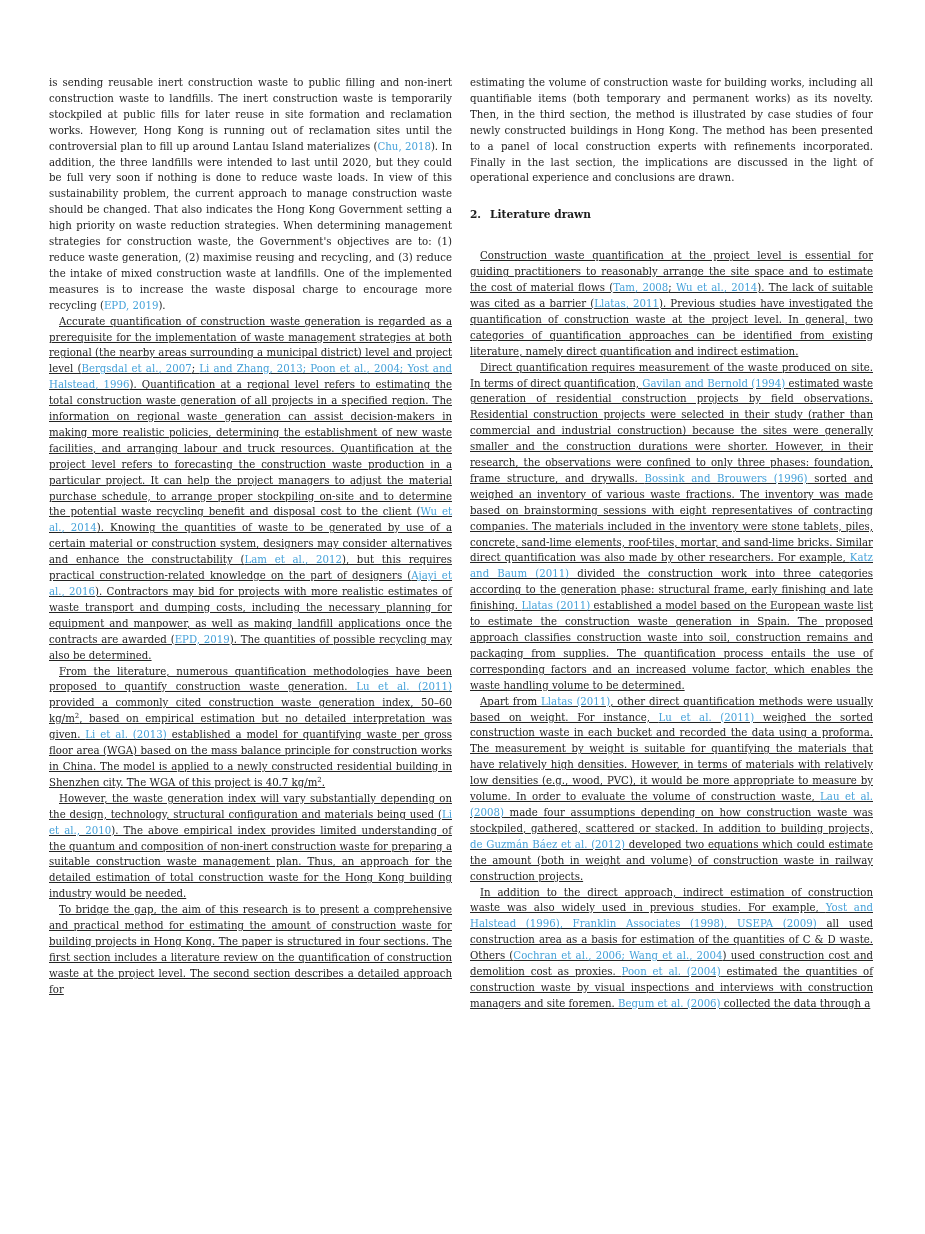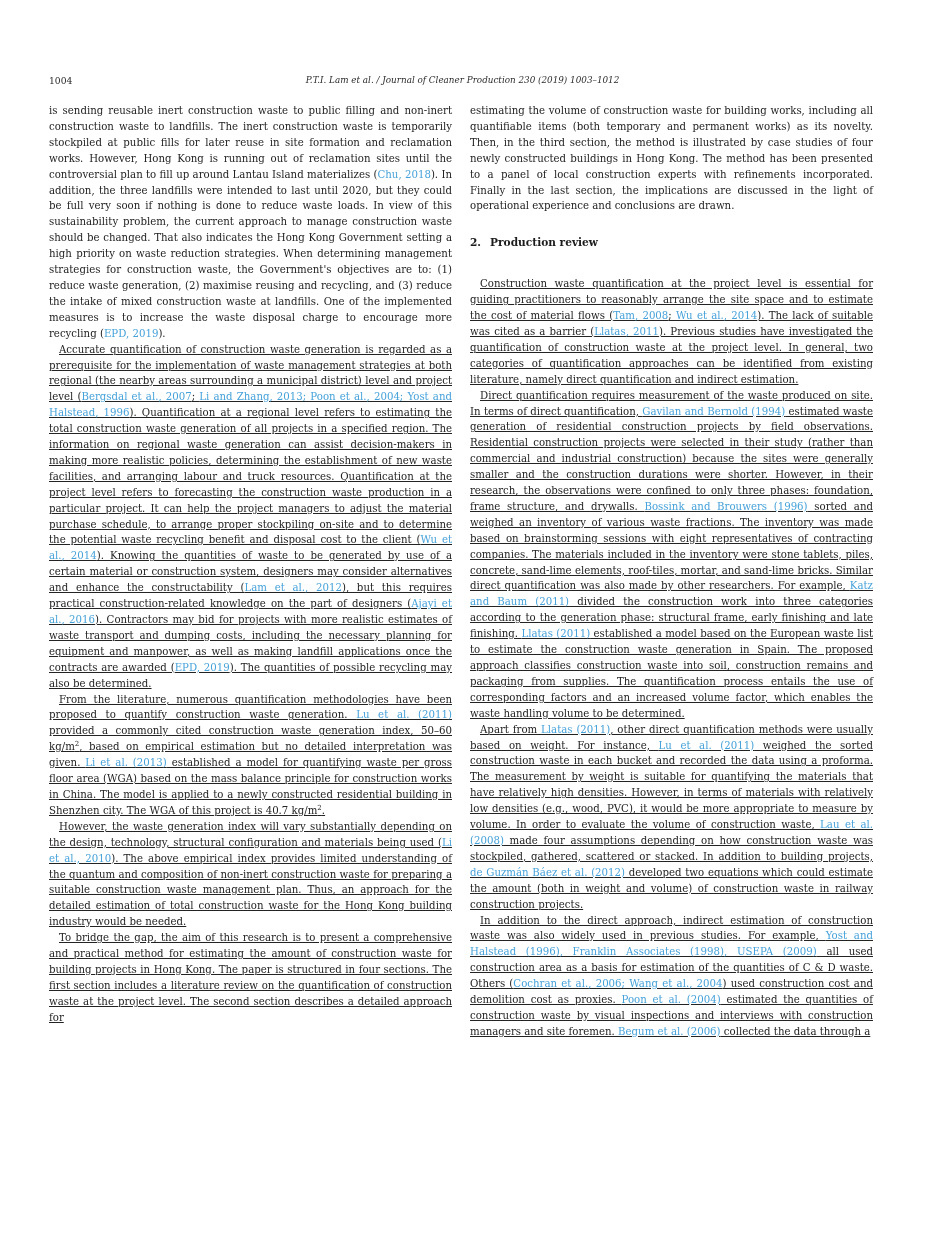--- a/index.html
+++ b/index.html
@@ -44,34 +44,30 @@
     margin: 21px 0 25px 0;
     color: #1c1c1c;
   }
   .h-num { margin-right: 9px; }
   sup.sups { font-size: 7px; line-height: 0; vertical-align: super; }
 </style>
 </head>
 <body>
 
 <div class="page">
-  <div class="header">
-    <span class="page-number">1004</span>
-    <span class="running-head">P.T.I. Lam et al. / Journal of Cleaner Production 230 (2019) 1003–1012</span>
-  </div>
   <div class="columns">
     <div class="col">
         <p class="para">is sending reusable inert construction waste to public filling and non-inert construction waste to landfills. The inert construction waste is temporarily stockpiled at public fills for later reuse in site formation and reclamation works. However, Hong Kong is running out of reclamation sites until the controversial plan to fill up around Lantau Island materializes (<a class="cite">Chu, 2018</a>). In addition, the three landfills were intended to last until 2020, but they could be full very soon if nothing is done to reduce waste loads. In view of this sustainability problem, the current approach to manage construction waste should be changed. That also indicates the Hong Kong Government setting a high priority on waste reduction strategies. When determining management strategies for construction waste, the Government's objectives are to: (1) reduce waste generation, (2) maximise reusing and recycling, and (3) reduce the intake of mixed construction waste at landfills. One of the implemented measures is to increase the waste disposal charge to encourage more recycling (<a class="cite">EPD, 2019</a>).</p>
         <p class="para indent">Accurate quantification of construction waste generation is regarded as a prerequisite for the implementation of waste management strategies at both regional (the nearby areas surrounding a municipal district) level and project level (<a class="cite">Bergsdal et al., 2007</a>; <a class="cite">Li and Zhang, 2013; Poon et al., 2004; Yost and Halstead, 1996</a>). Quantification at a regional level refers to estimating the total construction waste generation of all projects in a specified region. The information on regional waste generation can assist decision-makers in making more realistic policies, determining the establishment of new waste facilities, and arranging labour and truck resources. Quantification at the project level refers to forecasting the construction waste production in a particular project. It can help the project managers to adjust the material purchase schedule, to arrange proper stockpiling on-site and to determine the potential waste recycling benefit and disposal cost to the client (<a class="cite">Wu et al., 2014</a>). Knowing the quantities of waste to be generated by use of a certain material or construction system, designers may consider alternatives and enhance the constructability (<a class="cite">Lam et al., 2012</a>), but this requires practical construction-related knowledge on the part of designers (<a class="cite">Ajayi et al., 2016</a>). Contractors may bid for projects with more realistic estimates of waste transport and dumping costs, including the necessary planning for equipment and manpower, as well as making landfill applications once the contracts are awarded (<a class="cite">EPD, 2019</a>). The quantities of possible recycling may also be determined.</p>
         <p class="para indent">From the literature, numerous quantification methodologies have been proposed to quantify construction waste generation. <a class="cite">Lu et al. (2011)</a> provided a commonly cited construction waste generation index, 50–60 kg/m<sup class="sups">2</sup>, based on empirical estimation but no detailed interpretation was given. <a class="cite">Li et al. (2013)</a> established a model for quantifying waste per gross floor area (WGA) based on the mass balance principle for construction works in China. The model is applied to a newly constructed residential building in Shenzhen city. The WGA of this project is 40.7 kg/m<sup class="sups">2</sup>.</p>
         <p class="para indent">However, the waste generation index will vary substantially depending on the design, technology, structural configuration and materials being used (<a class="cite">Li et al., 2010</a>). The above empirical index provides limited understanding of the quantum and composition of non-inert construction waste for preparing a suitable construction waste management plan. Thus, an approach for the detailed estimation of total construction waste for the Hong Kong building industry would be needed.</p>
         <p class="para indent">To bridge the gap, the aim of this research is to present a comprehensive and practical method for estimating the amount of construction waste for building projects in Hong Kong. The paper is structured in four sections. The first section includes a literature review on the quantification of construction waste at the project level. The second section describes a detailed approach for</p>
       </div>
     <div class="col">
         <p class="para">estimating the volume of construction waste for building works, including all quantifiable items (both temporary and permanent works) as its novelty. Then, in the third section, the method is illustrated by case studies of four newly constructed buildings in Hong Kong. The method has been presented to a panel of local construction experts with refinements incorporated. Finally in the last section, the implications are discussed in the light of operational experience and conclusions are drawn.</p>
-        <div class="section-heading"><span class="h-num">2.</span><span>Production review</span></div>
+        <div class="section-heading"><span class="h-num">2.</span><span>Literature drawn</span></div>
         <p class="para indent">Construction waste quantification at the project level is essential for guiding practitioners to reasonably arrange the site space and to estimate the cost of material flows (<a class="cite">Tam, 2008</a>; <a class="cite">Wu et al., 2014</a>). The lack of suitable was cited as a barrier (<a class="cite">Llatas, 2011</a>). Previous studies have investigated the quantification of construction waste at the project level. In general, two categories of quantification approaches can be identified from existing literature, namely direct quantification and indirect estimation.</p>
         <p class="para indent">Direct quantification requires measurement of the waste produced on site. In terms of direct quantification, <a class="cite">Gavilan and Bernold (1994)</a> estimated waste generation of residential construction projects by field observations. Residential construction projects were selected in their study (rather than commercial and industrial construction) because the sites were generally smaller and the construction durations were shorter. However, in their research, the observations were confined to only three phases: foundation, frame structure, and drywalls. <a class="cite">Bossink and Brouwers (1996)</a> sorted and weighed an inventory of various waste fractions. The inventory was made based on brainstorming sessions with eight representatives of contracting companies. The materials included in the inventory were stone tablets, piles, concrete, sand-lime elements, roof-tiles, mortar, and sand-lime bricks. Similar direct quantification was also made by other researchers. For example, <a class="cite">Katz and Baum (2011)</a> divided the construction work into three categories according to the generation phase: structural frame, early finishing and late finishing. <a class="cite">Llatas (2011)</a> established a model based on the European waste list to estimate the construction waste generation in Spain. The proposed approach classifies construction waste into soil, construction remains and packaging from supplies. The quantification process entails the use of corresponding factors and an increased volume factor, which enables the waste handling volume to be determined.</p>
         <p class="para indent">Apart from <a class="cite">Llatas (2011)</a>, other direct quantification methods were usually based on weight. For instance, <a class="cite">Lu et al. (2011)</a> weighed the sorted construction waste in each bucket and recorded the data using a proforma. The measurement by weight is suitable for quantifying the materials that have relatively high densities. However, in terms of materials with relatively low densities (e.g., wood, PVC), it would be more appropriate to measure by volume. In order to evaluate the volume of construction waste, <a class="cite">Lau et al. (2008)</a> made four assumptions depending on how construction waste was stockpiled, gathered, scattered or stacked. In addition to building projects, <a class="cite">de Guzmán Báez et al. (2012)</a> developed two equations which could estimate the amount (both in weight and volume) of construction waste in railway construction projects.</p>
         <p class="para indent">In addition to the direct approach, indirect estimation of construction waste was also widely used in previous studies. For example, <a class="cite">Yost and Halstead (1996), Franklin Associates (1998), USEPA (2009)</a> all used construction area as a basis for estimation of the quantities of C &amp; D waste. Others (<a class="cite">Cochran et al., 2006; Wang et al., 2004</a>) used construction cost and demolition cost as proxies. <a class="cite">Poon et al. (2004)</a> estimated the quantities of construction waste by visual inspections and interviews with construction managers and site foremen. <a class="cite">Begum et al. (2006)</a> collected the data through a</p>
       </div>
   </div>
 </div>
 
 </body></html>

